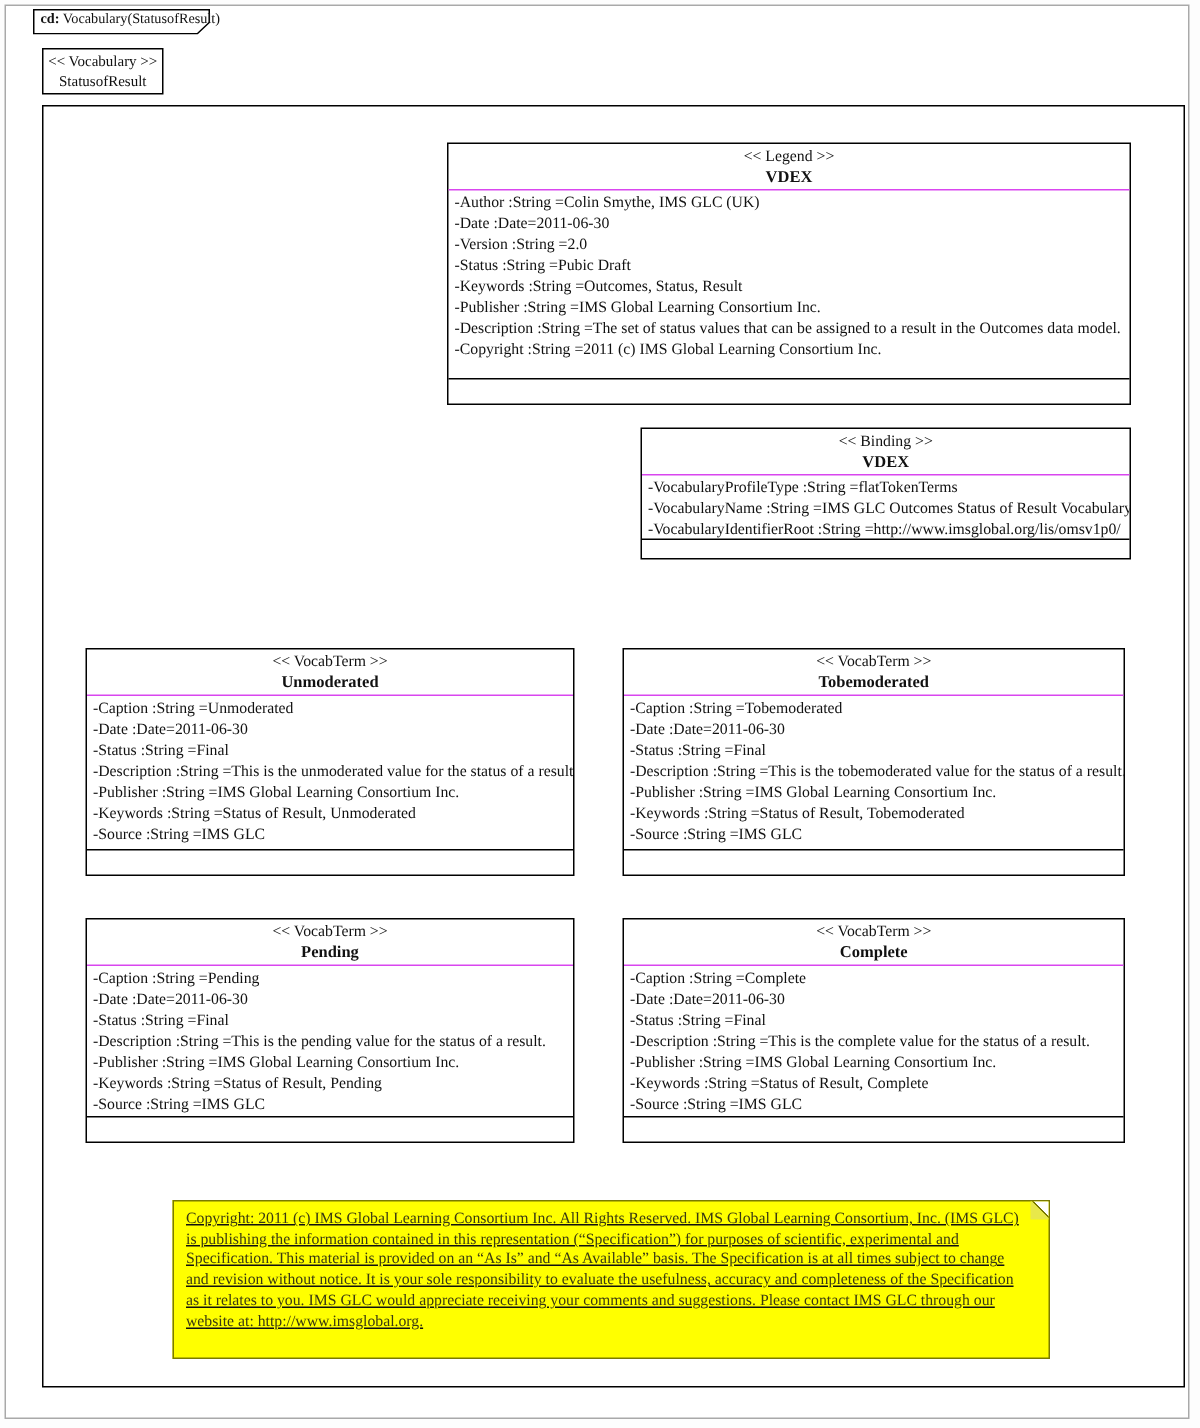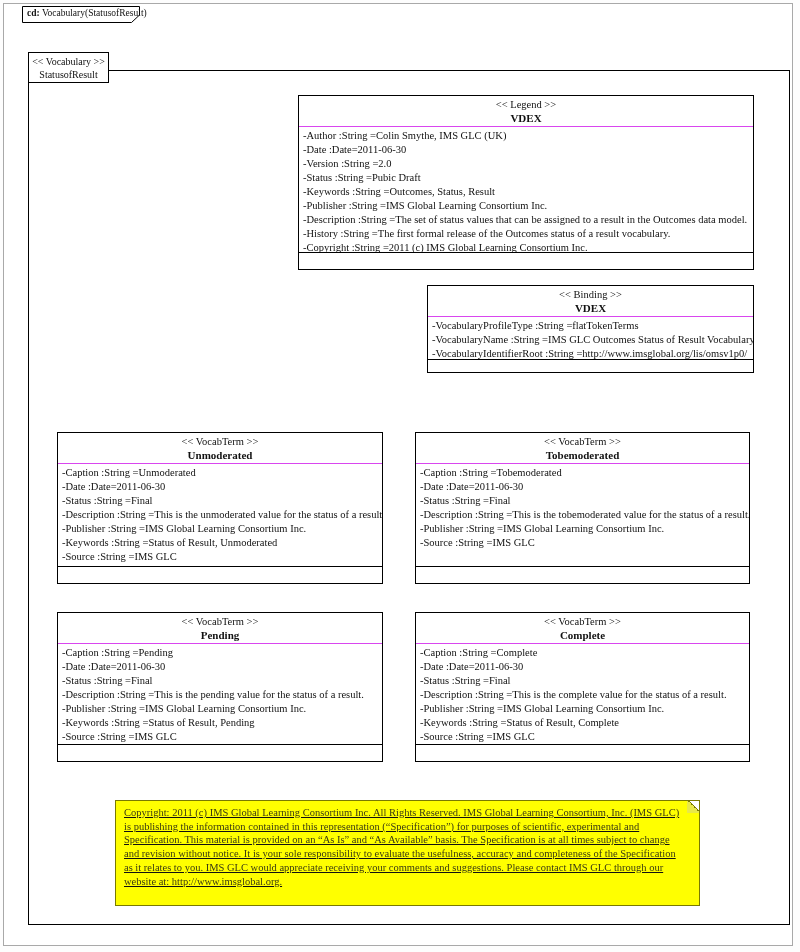--- a/index.html
+++ b/index.html
@@ -7,21 +7,21 @@
     font-family:"Liberation Serif","DejaVu Serif",serif; color:#111; }
   #stage { position:relative; width:800px; height:952px; background:#fdfdfd; overflow:hidden; }
 
   .outer-border { position:absolute; left:3px; top:3px; width:790px; height:943px;
     border:1px solid #a9a9a9; background:#ffffff; }
 
   .frame-tab { position:absolute; left:22px; top:6px; width:118px; height:17px; }
   .frame-tab-text { position:absolute; left:27px; top:8px; font-size:9.5px; white-space:nowrap; }
   .frame-tab-text b { font-weight:bold; }
 
-  .pkg-tab { position:absolute; left:28px; top:52px; width:81px; height:31px;
+  .pkg-tab { position:absolute; left:28px; top:32px; width:81px; height:31px;
     border:1px solid #000; background:#fff; text-align:center; font-size:10px;
     padding-top:2px; line-height:13px; z-index:2; }
   .pkg-frame { position:absolute; left:28px; top:70px; width:762px; height:855px;
     border:1px solid #000; background:#fff; }
 
   .uml-box { position:absolute; border:1px solid #000; background:#fff;
     display:flex; flex-direction:column; }
   .uml-header { border-bottom:1px solid #d946ef; text-align:center; padding:2px 2px 1px 2px; }
   .stereotype { font-size:10.5px; line-height:13px; }
   .cls-name { font-size:11px; font-weight:bold; line-height:14px; }
@@ -60,21 +60,20 @@
       <div class="cls-name">VDEX</div>
     </div>
     <div class="uml-attrs">
         <div class="attr-line">-Author :String =Colin Smythe, IMS GLC (UK)</div>
         <div class="attr-line">-Date :Date=2011-06-30</div>
         <div class="attr-line">-Version :String =2.0</div>
         <div class="attr-line">-Status :String =Pubic Draft</div>
         <div class="attr-line">-Keywords :String =Outcomes, Status, Result</div>
         <div class="attr-line">-Publisher :String =IMS Global Learning Consortium Inc.</div>
         <div class="attr-line">-Description :String =The set of status values that can be assigned to a result in the Outcomes data model.</div>
-        <div class="attr-line">-History :String =The first formal release of the Outcomes status of a result vocabulary.</div>
         <div class="attr-line">-Copyright :String =2011 (c) IMS Global Learning Consortium Inc.</div>
       </div>
     <div class="uml-empty"></div>
   </div>
 
   <div class="uml-box" style="left:427px; top:285px; width:327px; height:88px;">
     <div class="uml-header">
       <div class="stereotype">&lt;&lt; Binding &gt;&gt;</div>
       <div class="cls-name">VDEX</div>
     </div>
@@ -108,20 +107,21 @@
     <div class="uml-header">
       <div class="stereotype">&lt;&lt; VocabTerm &gt;&gt;</div>
       <div class="cls-name">Tobemoderated</div>
     </div>
     <div class="uml-attrs">
         <div class="attr-line">-Caption :String =Tobemoderated</div>
         <div class="attr-line">-Date :Date=2011-06-30</div>
         <div class="attr-line">-Status :String =Final</div>
         <div class="attr-line">-Description :String =This is the tobemoderated value for the status of a result.</div>
         <div class="attr-line">-Publisher :String =IMS Global Learning Consortium Inc.</div>
+        <div class="attr-line">-Keywords :String =Status of Result, Tobemoderated</div>
         <div class="attr-line">-Source :String =IMS GLC</div>
       </div>
     <div class="uml-empty"></div>
   </div>
 
   <div class="uml-box" style="left:57px; top:612px; width:326px; height:150px;">
     <div class="uml-header">
       <div class="stereotype">&lt;&lt; VocabTerm &gt;&gt;</div>
       <div class="cls-name">Pending</div>
     </div>

